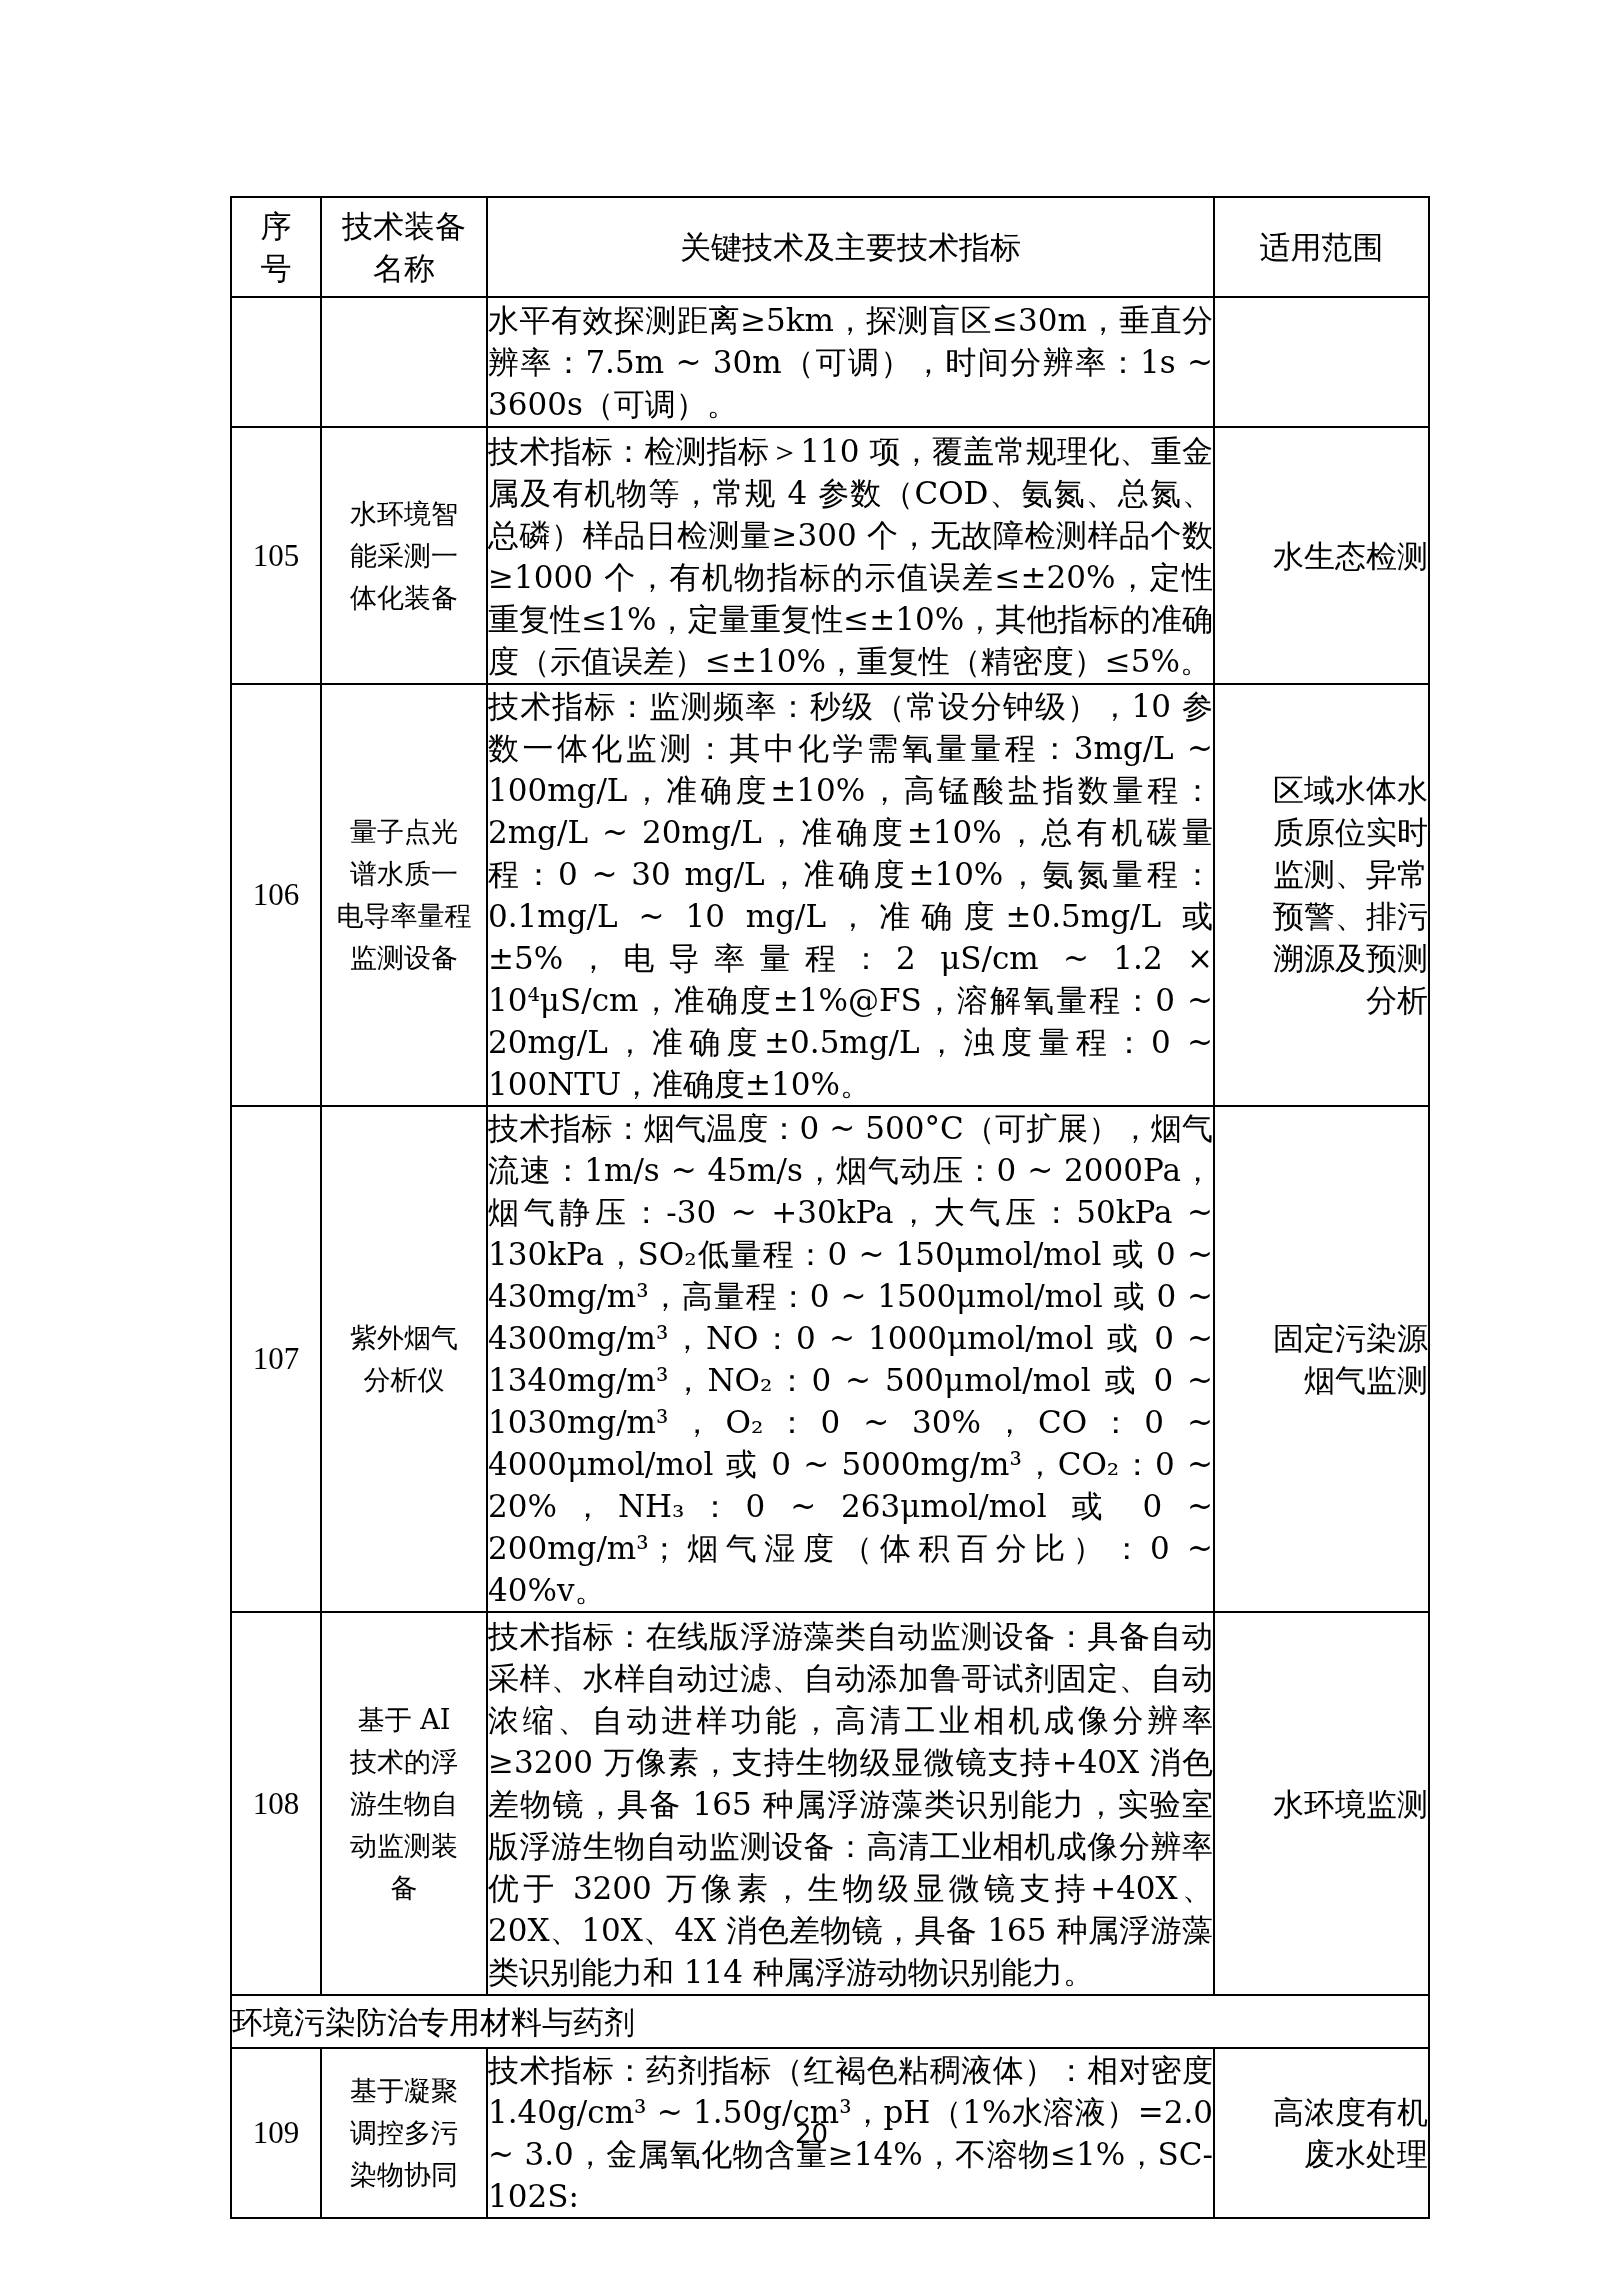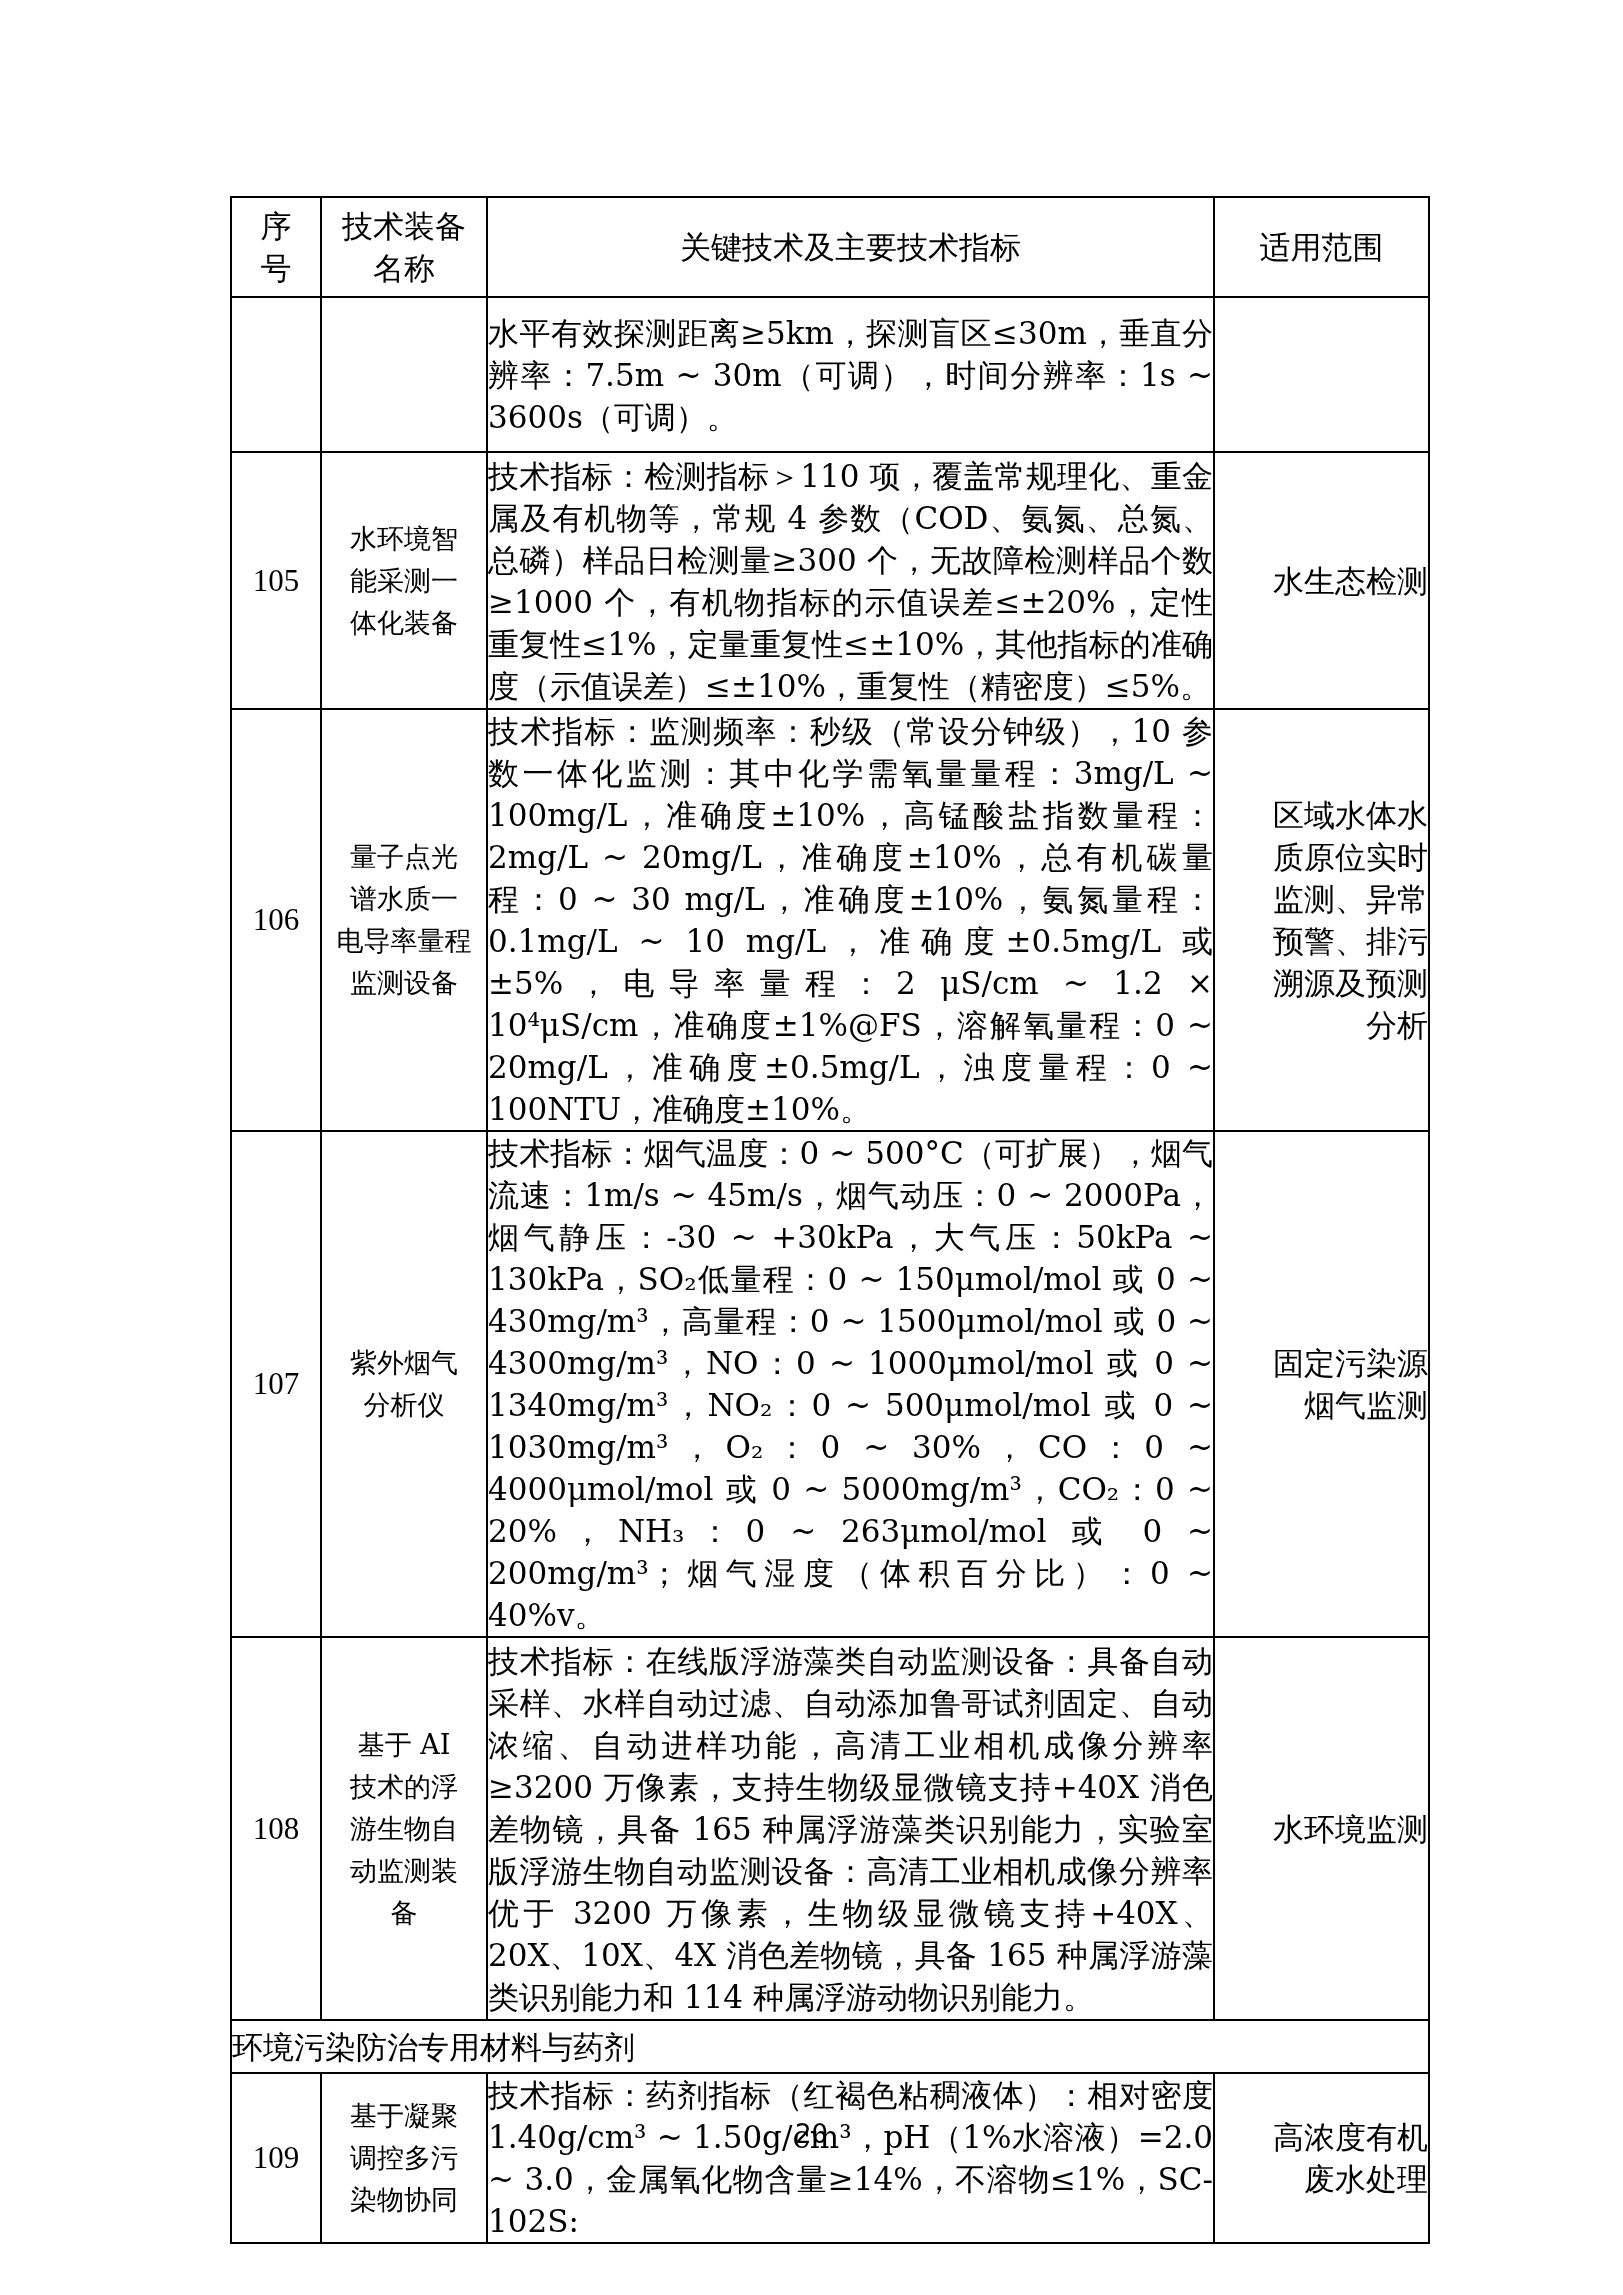--- a/index.html
+++ b/index.html
@@ -14,21 +14,21 @@
        font-size:31px; line-height:42px; text-align:center; height:98px; }
   td.num { text-align:center; font-size:31px; line-height:42px;margin-top:44px; }
   td.name { text-align:center; font-size:27px; line-height:42px; padding:0 11.8px;
             font-family:"DejaVu Serif","Liberation Serif",serif; }
   td.spec-text { text-align:justify; font-size:31px; line-height:42px; padding:2.6px 13px 3.9px 14.4px;
                  font-family:"DejaVu Serif","Liberation Serif",serif; letter-spacing:0px; }
   td.scope { text-align:right; font-size:31px; line-height:42px; padding:0 13px;
              font-family:"DejaVu Serif","Liberation Serif",serif; }
   td.section { font-family:"DejaVu Sans","Liberation Sans",sans-serif; font-size:31px;
                line-height:42px; padding:2.6px 14.4px; text-align:left; }
-  tr.r-cont { height:155px; } tr.r105 { height:257px; } tr.r106 { height:384px; }
+  tr.r-cont { height:130px; } tr.r105 { height:257px; } tr.r106 { height:384px; }
   tr.r107 { height:427px; } tr.r108 { height:383px; } tr.r-sec { height:53px;margin-left:11px; } tr.r109 { height:129px; }
   .pnum { position:absolute; left:0; width:1623px; top:2119px; text-align:center;
           font-family:"DejaVu Sans","Liberation Sans",sans-serif; font-size:26px; }
   .line { display:block; }
 </style>
 </head>
 <body>
 
 <div class="page">
   <table class="spec">

